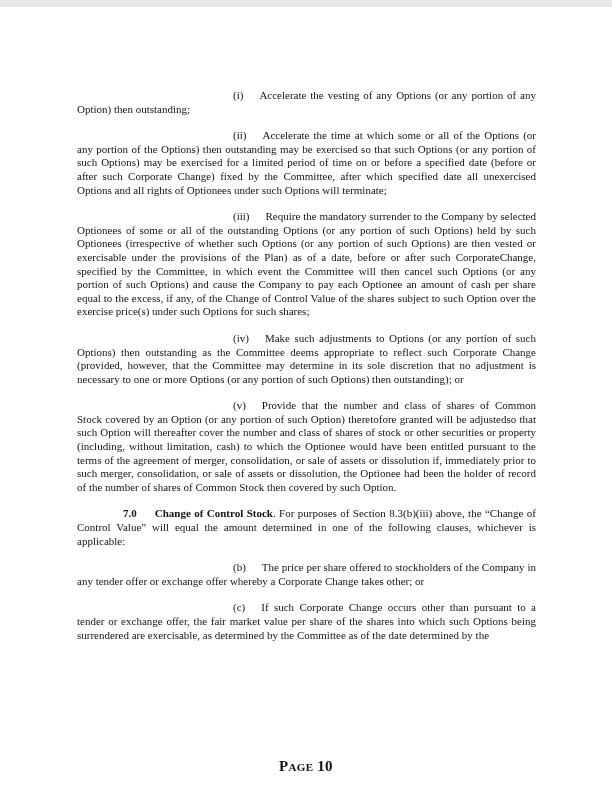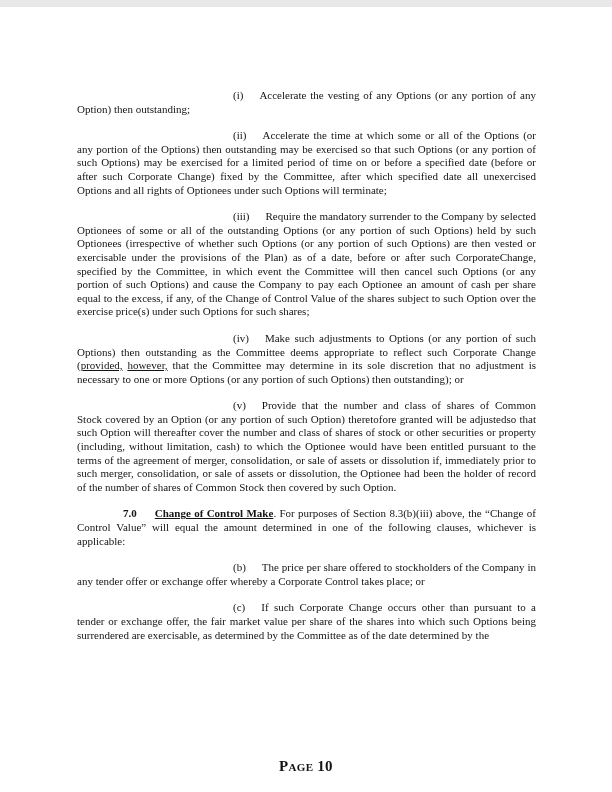--- a/index.html
+++ b/index.html
@@ -27,21 +27,21 @@
     text-indent: 156px;
   }
   p.section {
     text-indent: 46px;
   }
   .gap {
     display: inline-block;
     width: 16px;
   }
   .section .gap { width: 18px; }
-  .u { text-decoration: underline; }
+  .u { }
   .b { font-weight: bold; }
   .footer {
     position: absolute;
     top: 751px;
     left: 0;
     width: 100%;
     text-align: center;
     font-size: 15px;
     font-weight: bold;
     font-variant: small-caps;
@@ -57,23 +57,23 @@
     <p class="para"><span class="marker">(i)</span><span class="gap"></span><span><span>Accelerate the vesting of any Options (or any portion of any Option) then outstanding;</span></span></p>
 
     <p class="para"><span class="marker">(ii)</span><span class="gap"></span><span><span>Accelerate the time at which some or all of the Options (or any portion of the Options) then outstanding may be exercised so that such Options (or any portion of such Options) may be exercised for a limited period of time on or before a specified date (before or after such Corporate Change) fixed by the Committee, after which specified date all unexercised Options and all rights of Optionees under such Options will terminate;</span></span></p>
 
     <p class="para"><span class="marker">(iii)</span><span class="gap"></span><span><span>Require the mandatory surrender to the Company by selected Optionees of some or all of the outstanding Options (or any portion of such Options) held by such Optionees (irrespective of whether such Options (or any portion of such Options) are then vested or exercisable under the provisions of the Plan) as of a date, before or after such CorporateChange, specified by the Committee, in which event the Committee will then cancel such Options (or any portion of such Options) and cause the Company to pay each Optionee an amount of cash per share equal to the excess, if any, of the Change of Control Value of the shares subject to such Option over the exercise price(s) under such Options for such shares;</span></span></p>
 
     <p class="para"><span class="marker">(iv)</span><span class="gap"></span><span><span>Make such adjustments to Options (or any portion of such Options) then outstanding as the Committee deems appropriate to reflect such Corporate Change (</span><span class="u">provided,</span><span> </span><span class="u">however,</span><span> that the Committee may determine in its sole discretion that no adjustment is necessary to one or more Options (or any portion of such Options) then outstanding); or</span></span></p>
 
     <p class="para"><span class="marker">(v)</span><span class="gap"></span><span><span>Provide that the number and class of shares of Common Stock covered by an Option (or any portion of such Option) theretofore granted will be adjustedso that such Option will thereafter cover the number and class of shares of stock  or other securities or property (including, without limitation, cash) to which the Optionee would have been entitled pursuant to the terms of the agreement of merger, consolidation, or sale of assets or dissolution if, immediately prior to such merger, consolidation, or sale of assets or dissolution, the Optionee had been the holder of record of the number of shares of Common Stock then covered by such Option.</span></span></p>
 
-    <p class="para section"><span class="marker b">7.0</span><span class="gap"></span><span><span class="u b">Change of Control Make</span><span>.  For purposes of Section 8.3(b)(iii) above, the “Change of Control Value” will equal the amount determined in one of the following clauses, whichever is applicable:</span></span></p>
+    <p class="para section"><span class="marker b">7.0</span><span class="gap"></span><span><span class="u b">Change of Control Stock</span><span>.  For purposes of Section 8.3(b)(iii) above, the “Change of Control Value” will equal the amount determined in one of the following clauses, whichever is applicable:</span></span></p>
 
 
-    <p class="para"><span class="marker">(b)</span><span class="gap"></span><span><span>The price per share offered to stockholders of the Company in any tender offer or exchange offer whereby a Corporate Control takes place; or</span></span></p>
+    <p class="para"><span class="marker">(b)</span><span class="gap"></span><span><span>The price per share offered to stockholders of the Company in any tender offer or exchange offer whereby a Corporate Change takes other; or</span></span></p>
 
     <p class="para"><span class="marker">(c)</span><span class="gap"></span><span><span>If such Corporate Change occurs other than pursuant to a tender or exchange offer, the fair market value per share of the shares into which such Options being surrendered are exercisable, as determined by the Committee as of the date determined by the</span></span></p>
 
   </div>
 
   <div class="footer">Page 10</div>
 </div>
 
 </body></html>

